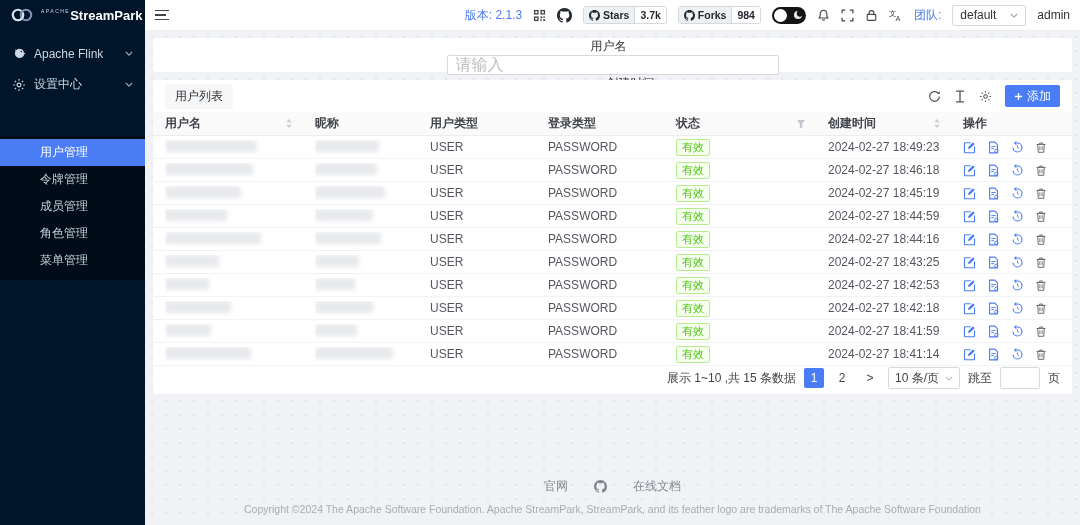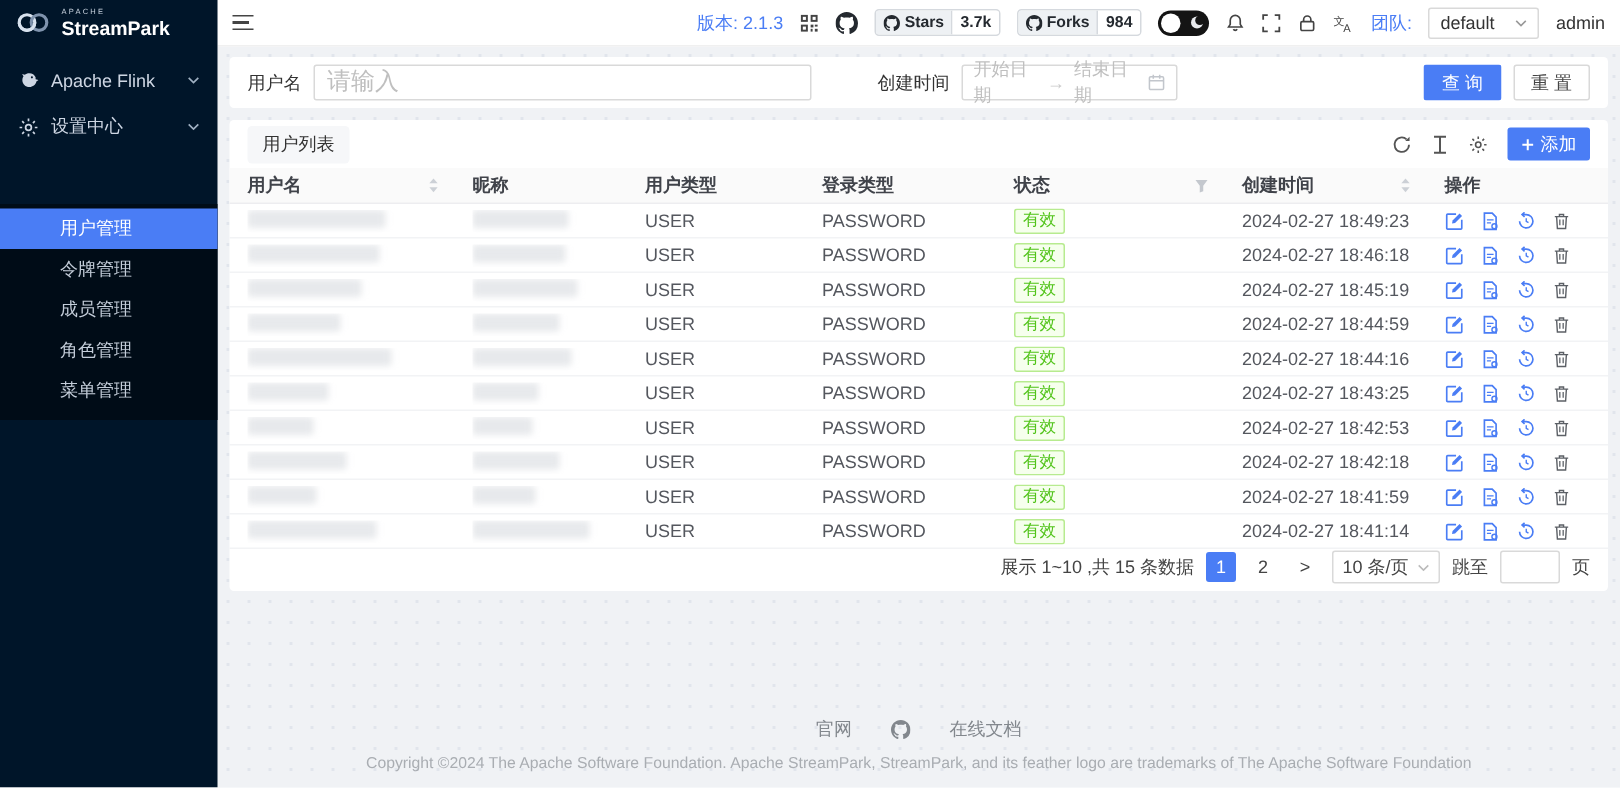--- a/index.html
+++ b/index.html
@@ -2,21 +2,21 @@
 <html><head>
 <meta charset="utf-8">
 <style>
   * { margin:0; padding:0; box-sizing:border-box; font-family:"Liberation Sans","DejaVu Sans",sans-serif; }
   html,body { width:1080px; height:525px; overflow:hidden; }
   body { position:relative; background:#f0f2f5; font-size:12px; color:#333; }
 
   
   #sidebar { position:absolute; left:0; top:0; width:145px; height:525px; background:#001529; z-index:5; }
   .logo { height:30px; display:flex; align-items:center; gap:6px; padding-left:9px; }
-  .logo-text { display:flex; flex-direction:column; line-height:1; }
+  .logo-text { display:flex; flex-direction:row; line-height:1; }
   .logo-super { font-size:5px; letter-spacing:1.5px; color:#c9d4e0; margin-bottom:1px; }
   .logo-title { font-size:13px; color:#ffffff; font-weight:600; }
   .menu { padding-top:8px; }
   .menu-item { height:31px; display:flex; align-items:center; gap:8px; padding:0 12px; color:#cdd6e3; cursor:pointer; }
   .menu-item .mi-label { flex:1; font-size:12px; }
   .chev { color:#9fb0c2; display:flex; }
   .submenu { background:#000c17; padding:3px 0 6px;margin-top:36px; }
   .sub-item { height:27px; line-height:27px; padding-left:40px; color:#c3cdd9; font-size:12px; cursor:pointer; }
   .sub-item.active { background:#4a7df5; color:#fff; }
 
@@ -36,21 +36,21 @@
   .toggle svg { position:absolute; right:3px; top:3.5px; }
   .team-label { color:#4a7df5; }
   .select-box { height:21px; border:1px solid #d9d9d9; border-radius:2px; background:#fff; display:flex; align-items:center; gap:14px; padding:0 7px; font-size:12px; color:#333; cursor:pointer; }
   .admin-name { color:#333; }
 
   
   #main { position:absolute; left:145px; top:30px; right:0; bottom:0; padding:8px;
           background-color:#f0f2f5;
           background-image:radial-gradient(#e1e5ec 1px, transparent 1.3px);
           background-size:14px 14px; }
-  .card { background:#fff; border-radius:3px; }
+  .card { background:#fff; border-radius:3px;flex-direction:column; }
 
   .filter-card { height:34px; display:flex; align-items:center; padding:0 12px; margin-bottom:8px; }
   .f-label { margin-right:8px; color:#333; }
   .text-input { width:332px; height:24px; border:1px solid #d9d9d9; border-radius:2px; padding:0 8px; font-size:16px; color:#333; outline:none; }
   .text-input::placeholder { color:#bfbfbf; }
   .created-label { margin-left:44px; }
   .date-range { width:144px; height:24px; border:1px solid #d9d9d9; border-radius:2px; display:flex; align-items:center; gap:6px; padding:0 7px; color:#bfbfbf; cursor:pointer; }
   .date-range .sep { color:#c9c9c9; }
   .spacer { flex:1; }
   .btn { height:24px; border-radius:2px; padding:0 11px; font-size:12px; display:inline-flex; align-items:center; justify-content:center; cursor:pointer; border:1px solid transparent; }

